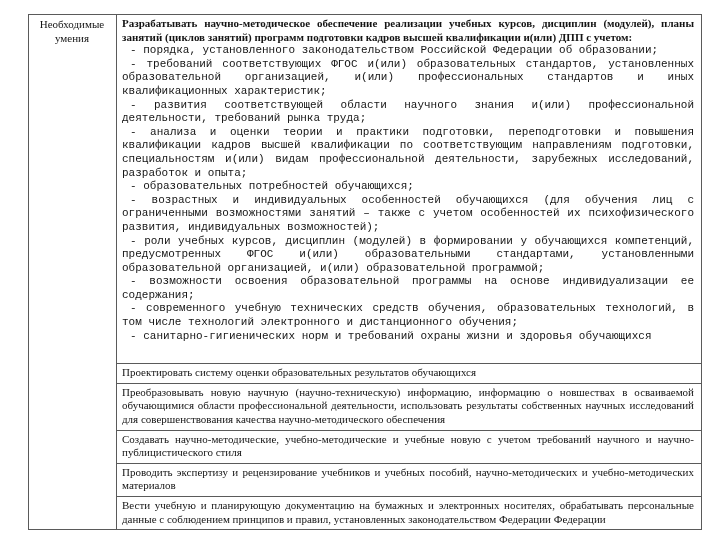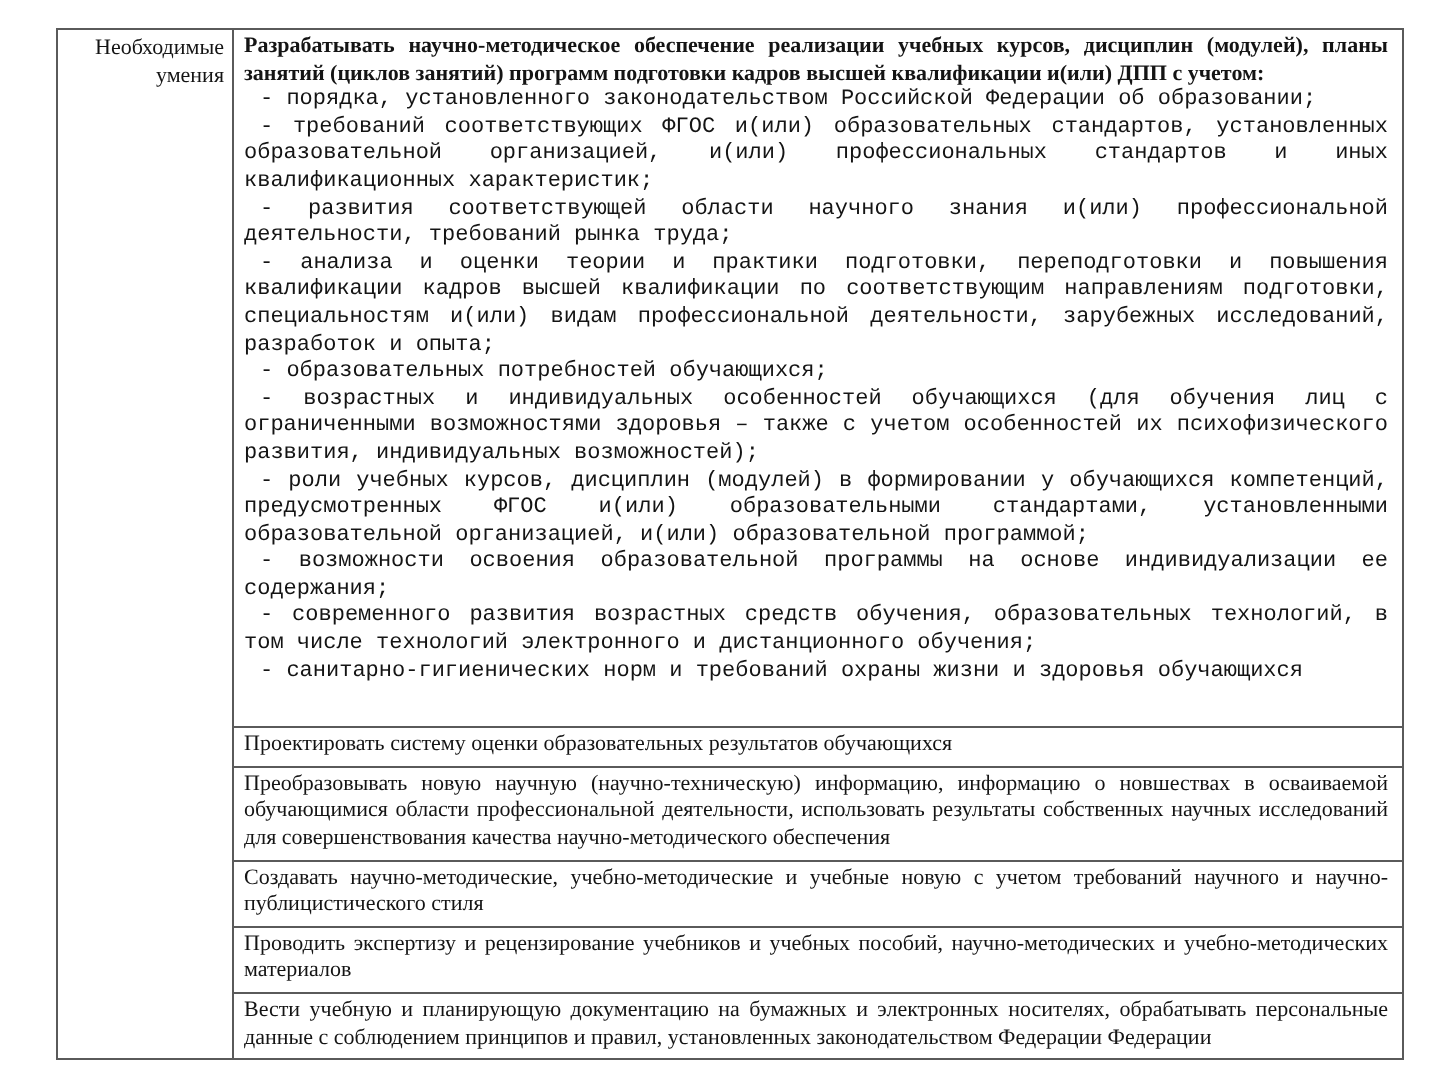--- a/index.html
+++ b/index.html
@@ -29,21 +29,21 @@
   td {
     border: 1px solid #5a5a5a;
     vertical-align: top;
     font-size: 11px;
     line-height: 13.6px;
     color: #141414;
   }
   .left-cell {
     width: 88px;
     padding: 3px 4px 4px 3px;
-    text-align: right;
+    text-align: center;
   }
   .right-cell {
     padding: 2px 7px 3px 5px;
     text-align: justify;
   }
   .main-cell {
     padding-bottom: 20px;
   }
   .intro {
     font-weight: bold;
@@ -66,24 +66,24 @@
         <td class="left-cell" rowspan="6">
           <div>Необходимые умения</div>
         </td>
         <td class="right-cell main-cell">
           <p class="intro">Разрабатывать научно-методическое обеспечение реализации учебных курсов, дисциплин (модулей), планы занятий (циклов занятий) программ подготовки кадров высшей квалификации и(или) ДПП с учетом:</p>
           <p class="item">- порядка, установленного законодательством Российской Федерации об образовании;</p>
           <p class="item">- требований соответствующих ФГОС и(или) образовательных стандартов, установленных образовательной организацией, и(или) профессиональных стандартов и иных квалификационных характеристик;</p>
           <p class="item">- развития соответствующей области научного знания и(или) профессиональной деятельности, требований рынка труда;</p>
           <p class="item">- анализа и оценки теории и практики подготовки, переподготовки и повышения квалификации кадров высшей квалификации по соответствующим направлениям подготовки, специальностям и(или) видам профессиональной деятельности, зарубежных исследований, разработок и опыта;</p>
           <p class="item">- образовательных потребностей обучающихся;</p>
-          <p class="item">- возрастных и индивидуальных особенностей обучающихся (для обучения лиц с ограниченными возможностями здоровья – также с учетом особенностей их психофизического развития, индивидуальных возможностей);</p>
+          <p class="item">- возрастных и индивидуальных особенностей обучающихся (для обучения лиц с ограниченными возможностями занятий – также с учетом особенностей их психофизического развития, индивидуальных возможностей);</p>
           <p class="item">- роли учебных курсов, дисциплин (модулей) в формировании у обучающихся компетенций, предусмотренных ФГОС и(или) образовательными стандартами, установленными образовательной организацией, и(или) образовательной программой;</p>
           <p class="item">- возможности освоения образовательной программы на основе индивидуализации ее содержания;</p>
-          <p class="item">- современного развития возрастных средств обучения, образовательных технологий, в том числе технологий электронного и дистанционного обучения;</p>
+          <p class="item">- современного учебную технических средств обучения, образовательных технологий, в том числе технологий электронного и дистанционного обучения;</p>
           <p class="item">- санитарно-гигиенических норм и требований охраны жизни и здоровья обучающихся</p>
         </td>
       </tr>
       <tr>
         <td class="right-cell">Проектировать систему оценки образовательных результатов обучающихся</td>
       </tr>
       <tr>
         <td class="right-cell bold-row">Преобразовывать новую научную (научно-техническую) информацию, информацию о новшествах в осваиваемой обучающимися области профессиональной деятельности, использовать результаты собственных научных исследований для совершенствования качества научно-методического обеспечения</td>
       </tr>
       <tr>

